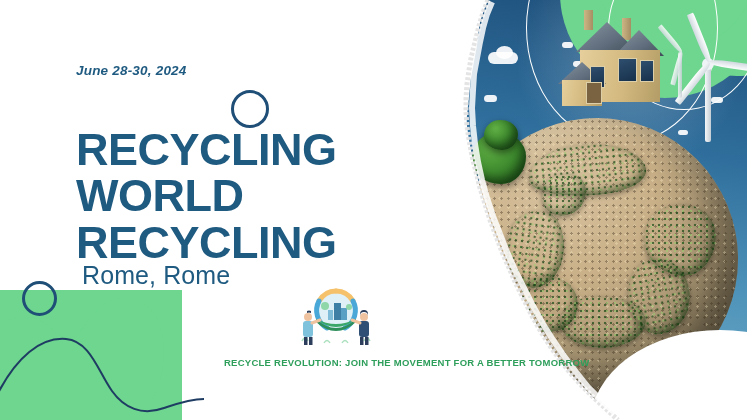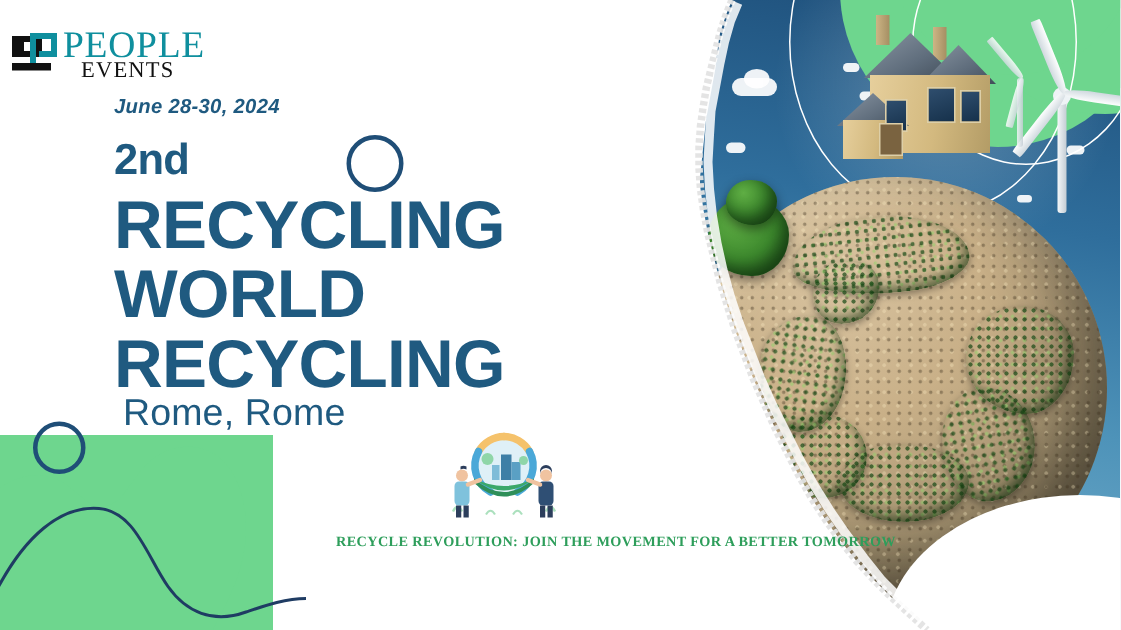--- a/index.html
+++ b/index.html
@@ -229,21 +229,21 @@
     top: 261px;
     font-size: 25px;
     color: #1f5a80;
     letter-spacing: .1px;
   }
 
   .tagline {
     position: absolute;
     left: 224px;
     top: 357px;
-    font-family: Liberation Serif, serif;
+    font-family: Liberation Sans, sans-serif;
     font-weight: bold;
     font-size: 9.5px;
     letter-spacing: .25px;
     color: #2e9e5b;
     white-space: nowrap;
   }
 
   .ring {
     position: absolute;
     border-radius: 50%;
@@ -354,38 +354,22 @@
              C158,6 172,32 172,62 C172,90 160,110 150,130 L0,130 Z" fill="#6ed68e"></path>
   </svg>
 
   <svg class="wave-line" style="left:-6px; top:315px; width:210px; height:110px;" viewBox="0 0 210 110" preserveAspectRatio="none">
     <path d="M0,86 C22,40 48,22 72,24 C96,26 104,56 118,76 C130,93 148,101 170,93 C182,89 196,84 210,84" fill="none" stroke="#1f3c63" stroke-width="2"></path>
   </svg>
 
   <div class="ring ring-top"></div>
   <div class="ring ring-bottom"></div>
 
-  <div class="logo">
-    <svg class="logo-mark" viewBox="0 0 34 32">
-      <rect x="0" y="2" width="8" height="14" fill="#111111"></rect>
-      <rect x="0" y="2" width="20" height="4" fill="#111111"></rect>
-      <rect x="16" y="2" width="4" height="10" fill="#111111"></rect>
-      <rect x="8" y="12" width="12" height="4" fill="#111111"></rect>
-      <rect x="0" y="20" width="26" height="5" fill="#111111"></rect>
-      <rect x="12" y="0" width="4" height="20" fill="#0f8f9e"></rect>
-      <rect x="12" y="0" width="18" height="4" fill="#0f8f9e"></rect>
-      <rect x="26" y="0" width="4" height="16" fill="#0f8f9e"></rect>
-      <rect x="18" y="12" width="12" height="4" fill="#0f8f9e"></rect>
-    </svg>
-    <div class="logo-word-people">PEOPLE</div>
-    <div class="logo-word-events">EVENTS</div>
-  </div>
 
   <div class="event-date">June 28-30, 2024</div>
-  <div class="edition">2nd</div>
 
   <div class="title-block">
     <div class="title-line">RECYCLING</div>
     <div class="title-line">WORLD</div>
     <div class="title-line">RECYCLING</div>
   </div>
 
   <div class="city">Rome, Rome</div>
   <div class="tagline">RECYCLE REVOLUTION: JOIN THE MOVEMENT FOR A BETTER TOMORROW</div>
 

